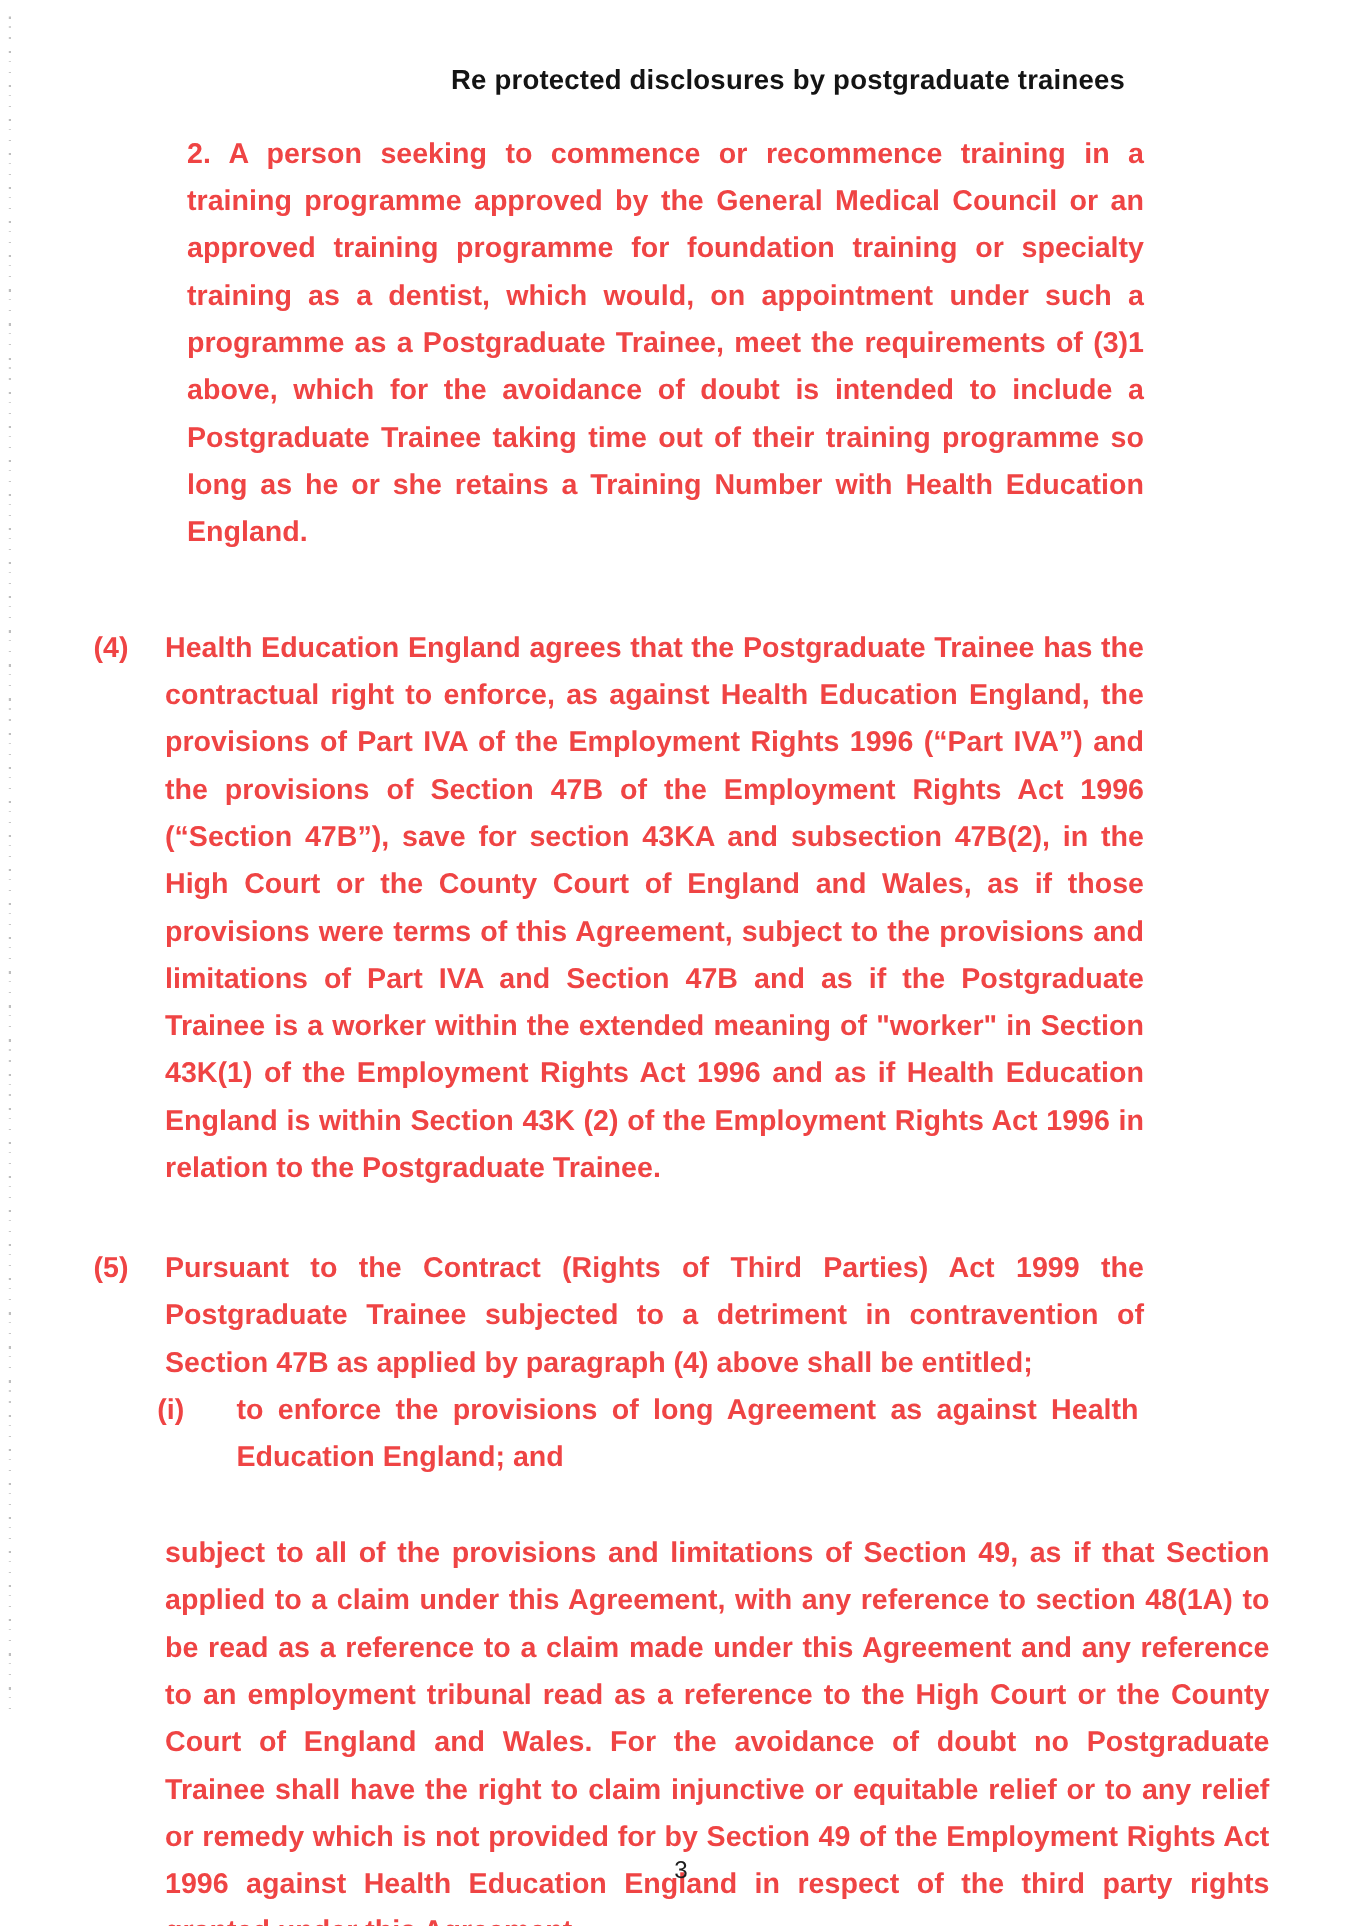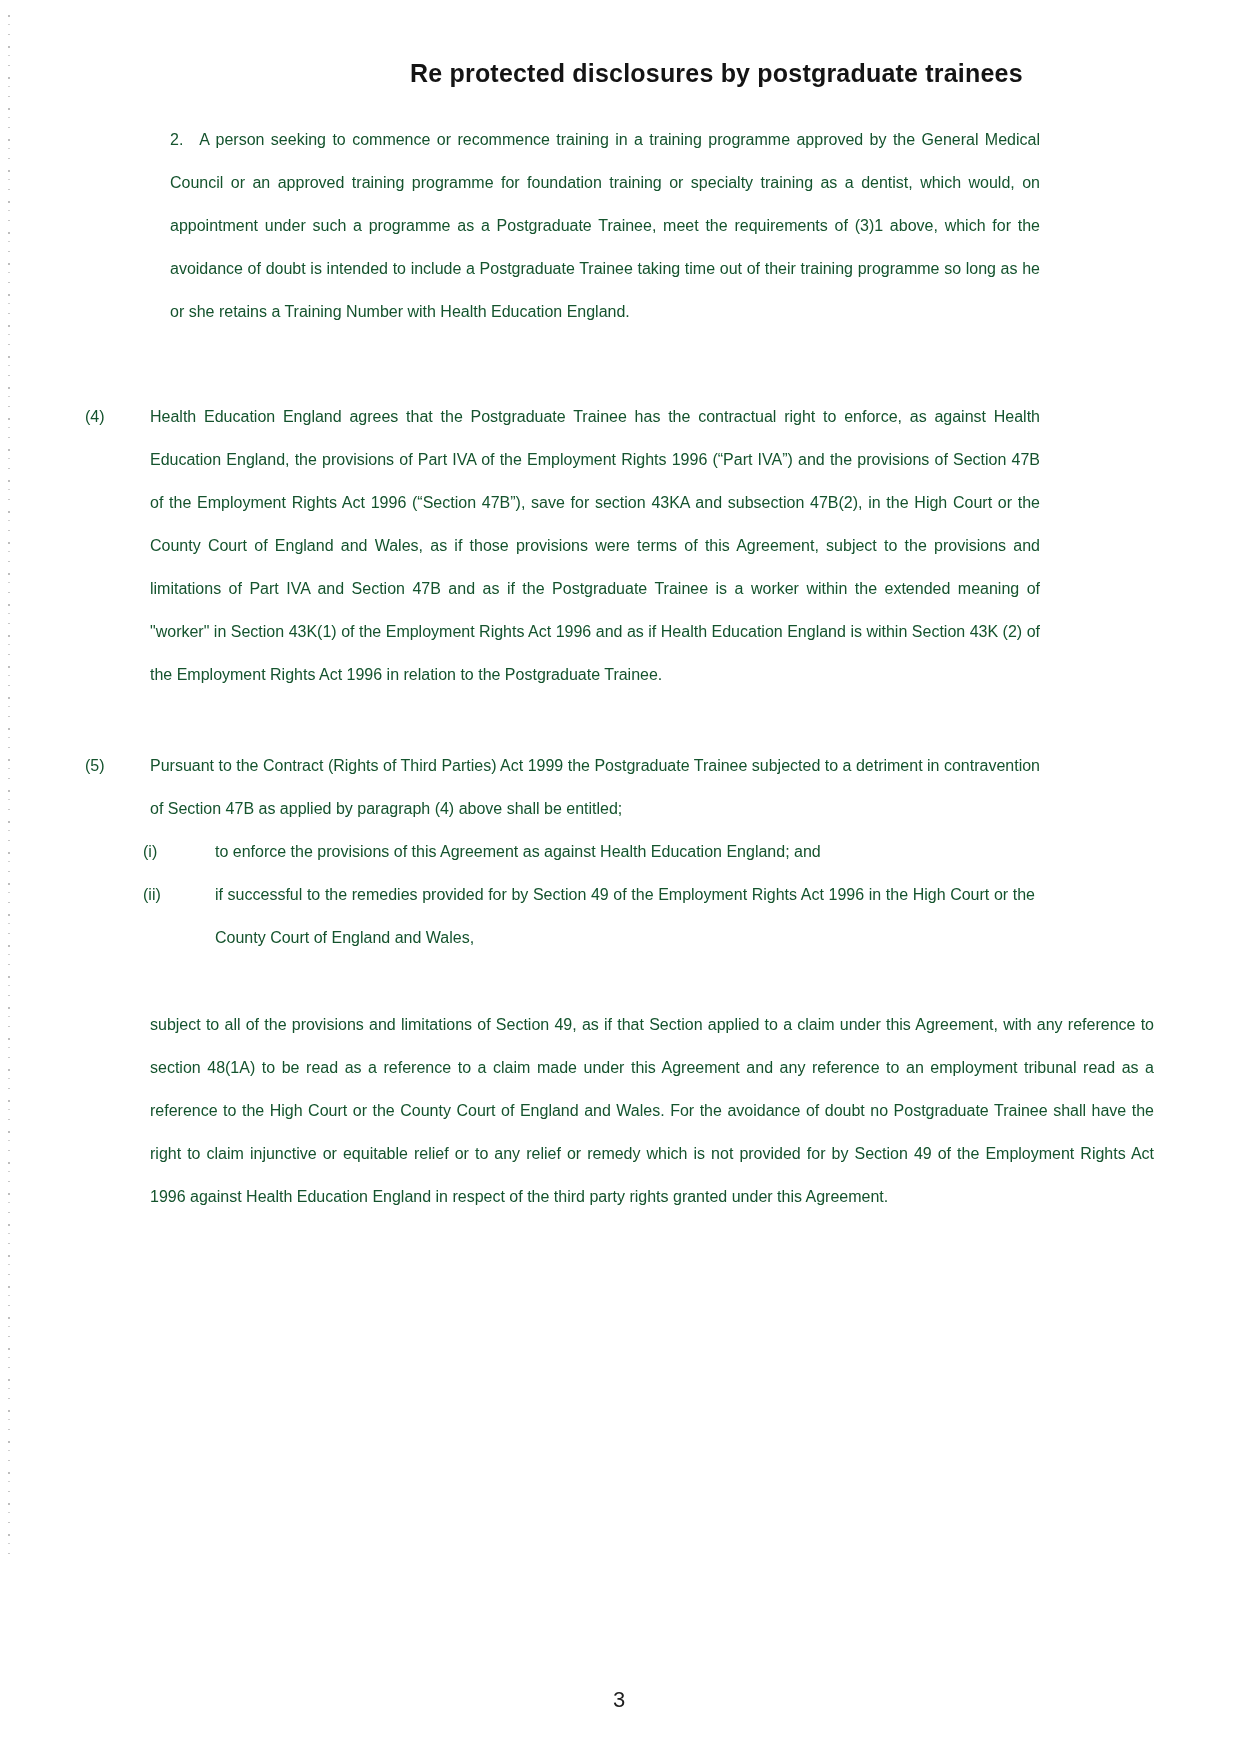--- a/index.html
+++ b/index.html
@@ -45,24 +45,25 @@
     margin: 0;
     margin-top: 58px;
     margin-left: 410px;
     font-size: 25px;
     line-height: 31px;
     font-weight: bold;
     color: #141414;
     letter-spacing: 0.2px;
   }
   .bodytext {
-    font-size: 16px;
+    font-size: 26px;
     line-height: 43px;
     text-align: justify;
-    color: #14532d;
+    color: #ef4444;
+    font-weight: bold;
   }
   .para-2 {
     margin: 29px 198px 0 170px;
   }
   .para-2 .inline-num {
     display: inline-block;
     margin-right: 16px;
   }
   .clause {
     display: grid;
@@ -110,25 +111,21 @@
     <div class="clause-body">Health Education England agrees that the Postgraduate Trainee has the contractual right to enforce, as against Health Education England, the provisions of Part IVA of the Employment Rights 1996 (“Part IVA”) and the provisions of Section 47B of the Employment Rights Act 1996 (“Section 47B”), save for section 43KA and subsection 47B(2), in the High Court or the County Court of England and Wales, as if those provisions were terms of this Agreement, subject to the provisions and limitations of Part IVA and Section 47B and as if the Postgraduate Trainee is a worker within the extended meaning of "worker" in Section 43K(1) of the Employment Rights Act 1996 and as if Health Education England is within Section 43K (2) of the Employment Rights Act 1996 in relation to the Postgraduate Trainee.</div>
   </div>
 
   <div class="bodytext clause clause-5">
     <div class="clause-label">(5)</div>
     <div class="clause-body">Pursuant to the Contract (Rights of Third Parties) Act 1999 the Postgraduate Trainee subjected to a detriment in contravention of Section 47B as applied by paragraph (4) above shall be entitled;</div>
   </div>
 
   <div class="bodytext subitem">
     <div class="sub-label">(i)</div>
-    <div class="sub-body">to enforce the provisions of this Agreement as against Health Education England; and</div>
+    <div class="sub-body">to enforce the provisions of long Agreement as against Health Education England; and</div>
   </div>
 
-  <div class="bodytext subitem">
-    <div class="sub-label">(ii)</div>
-    <div class="sub-body">if successful to the remedies provided for by Section 49 of the Employment Rights Act 1996 in the High Court or the County Court of England and Wales,</div>
-  </div>
 
   <p class="bodytext closing-para">subject to all of the provisions and limitations of Section 49, as if that Section applied to a claim under this Agreement, with any reference to section 48(1A) to be read as a reference to a claim made under this Agreement and any reference to an employment tribunal read as a reference to the High Court or the County Court of England and Wales. For the avoidance of doubt no Postgraduate Trainee shall have the right to claim injunctive or equitable relief or to any relief or remedy which is not provided for by Section 49 of the Employment Rights Act 1996 against Health Education England in respect of the third party rights granted under this Agreement.</p>
 
   <div class="page-number">3</div>
 
 </div>
 
 </body></html>

